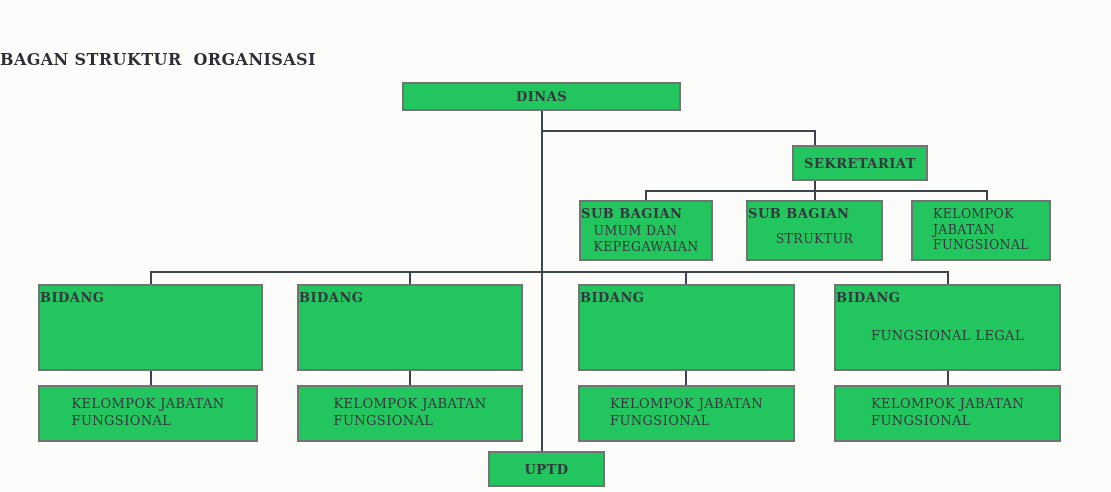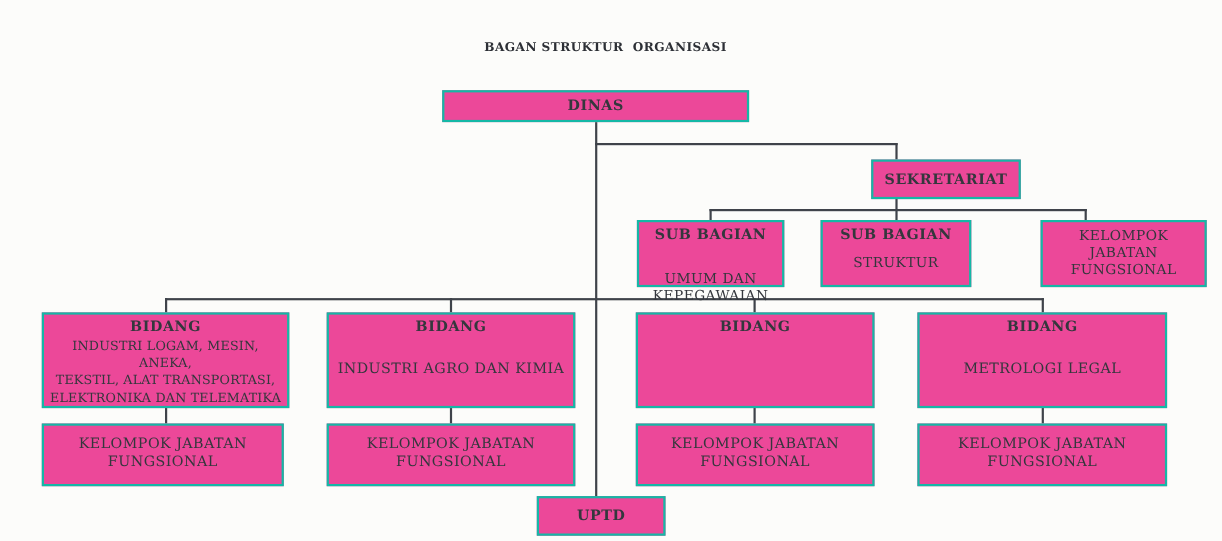--- a/index.html
+++ b/index.html
@@ -6,32 +6,32 @@
   .canvas{
     position:relative;
     width:1111px;height:492px;
     background:#fcfcfa;
     font-family:"DejaVu Serif","Liberation Serif",serif;
     color:#34373d;
     overflow:hidden;
   }
   .title{
     position:absolute;left:0;right:10px;top:6px;
-    text-align:center;
-    font-weight:bold;font-size:11px;line-height:1.35;
+    text-align:left;
+    font-weight:bold;font-size:16px;line-height:1.35;
     letter-spacing:.4px;color:#2c2f35;
     white-space:pre-wrap;
   }
   .box{
     position:absolute;
-    border:2px solid #14b8a6;
-    background:#ec4899;
+    border:2px solid #737373;
+    background:#22c55e;
     box-sizing:border-box;
     display:flex;flex-direction:column;
-    text-align:center;
+    text-align:left;
   }
   .hdr{
     font-weight:bold;font-size:13px;letter-spacing:.5px;
     padding-top:4px;white-space:pre-wrap;
   }
   .body{
     flex:1;display:flex;align-items:center;justify-content:center;
     font-size:13px;letter-spacing:.4px;line-height:1.3;
     white-space:pre-line;padding:2px 2px 4px;
   }
@@ -70,54 +70,50 @@
   <div class="box single center-one" style="left:402px;top:82px;width:279px;height:29px;">
     <div class="hdr">DINAS</div>
   </div>
 
   <div class="box single center-one" style="left:792px;top:145px;width:136px;height:36px;">
     <div class="hdr">SEKRETARIAT</div>
   </div>
 
   <div class="box" style="left:579px;top:200px;width:134px;height:61px;">
     <div class="hdr">SUB BAGIAN</div>
-    <div class="body" style="font-size:12.5px;margin-top:22px;">UMUM DAN
+    <div class="body" style="font-size:12.5px;">UMUM DAN
 KEPEGAWAIAN</div>
   </div>
 
   <div class="box" style="left:746px;top:200px;width:137px;height:61px;">
     <div class="hdr">SUB BAGIAN</div>
     <div class="body" style="font-size:12.5px;">STRUKTUR</div>
   </div>
 
-  <div class="box center-one" style="left:946px;top:200px;width:151px;height:61px;">
+  <div class="box center-one" style="left:911px;top:200px;width:140px;height:61px;">
     <div class="body" style="font-size:12.5px;line-height:1.25;">KELOMPOK
 JABATAN
 FUNGSIONAL</div>
   </div>
 
   <div class="box" style="left:38px;top:284px;width:225px;height:87px;">
     <div class="hdr">BIDANG</div>
-    <div class="body body-sm">INDUSTRI LOGAM, MESIN, ANEKA,
-TEKSTIL, ALAT TRANSPORTASI,
-ELEKTRONIKA DAN TELEMATIKA</div>
   </div>
 
   <div class="box" style="left:297px;top:284px;width:226px;height:87px;">
     <div class="hdr">BIDANG</div>
-    <div class="body">INDUSTRI AGRO DAN KIMIA</div>
   </div>
 
   <div class="box" style="left:578px;top:284px;width:217px;height:87px;">
     <div class="hdr">BIDANG</div>
   </div>
 
   <div class="box" style="left:834px;top:284px;width:227px;height:87px;">
     <div class="hdr">BIDANG</div>
-    <div class="body">METROLOGI LEGAL</div>
+    <div class="body">FUNGSIONAL LEGAL</div>
   </div>
 
   <div class="box center-one" style="left:38px;top:385px;width:220px;height:57px;">
     <div class="body">KELOMPOK JABATAN
 FUNGSIONAL</div>
   </div>
 
   <div class="box center-one" style="left:297px;top:385px;width:226px;height:57px;">
     <div class="body">KELOMPOK JABATAN
 FUNGSIONAL</div>

